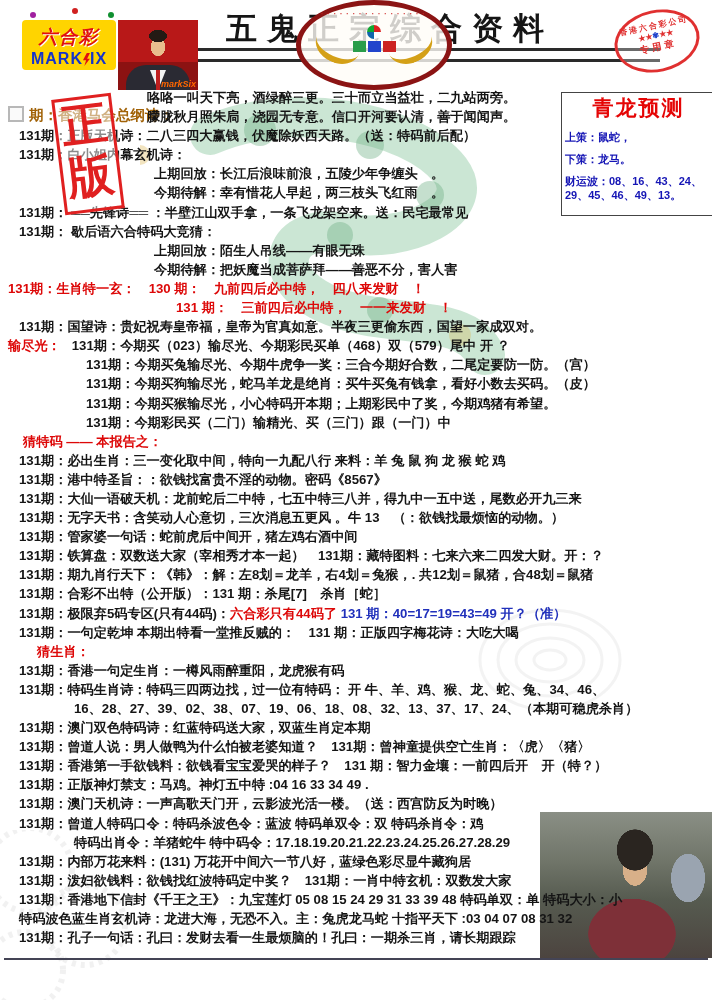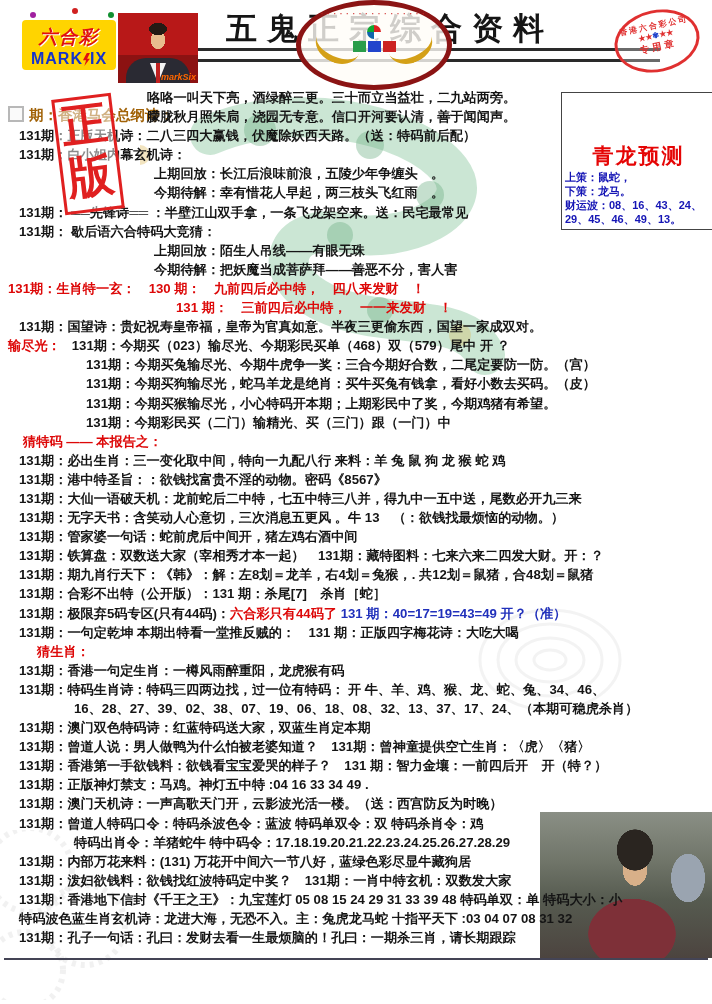--- a/index.html
+++ b/index.html
@@ -8,21 +8,21 @@
   
   .logo{position:absolute;left:22px;top:20px;width:94px;height:50px;background:#ffd400;
         border-radius:4px;z-index:2;text-align:center;}
   .logo-cn{color:#e01010;font-size:18px;font-style:italic;letter-spacing:2px;margin-top:5px;
            text-shadow:1px 1px 0 #fff;}
   .logo-en{color:#1433cc;font-size:16px;letter-spacing:1px;margin-top:1px;}
   .bolt{display:inline-block;width:7px;height:13px;background:#e01010;vertical-align:-2px;
         clip-path:polygon(55% 0,100% 0,60% 45%,100% 45%,20% 100%,45% 55%,0 55%);}
   .logo-dots{position:absolute;left:30px;top:12px;width:6px;height:6px;border-radius:50%;background:#a020a0;
         box-shadow:42px -4px 0 #d02020,78px 0 0 #109030,94px 20px 0 #2030c0,90px 44px 0 #d02020,-6px 32px 0 #109030;z-index:2;}
-  .head-photo{position:absolute;left:118px;top:13px;width:80px;height:70px;z-index:2;
+  .head-photo{position:absolute;left:118px;top:20px;width:80px;height:70px;z-index:2;
       background:
         radial-gradient(ellipse 15px 10px at 40px 16px,#241a14 60%,rgba(0,0,0,0) 61%),
         radial-gradient(ellipse 12px 15px at 40px 27px,#e8bd8e 60%,rgba(0,0,0,0) 61%),
         linear-gradient(#b81818 0 60%,#8c1212 60% 100%);}
   .suit{position:absolute;bottom:0;left:8px;width:64px;height:25px;background:#2a2a33;border-radius:20px 20px 0 0;}
   .shirt{position:absolute;bottom:0;left:32px;width:16px;height:20px;background:#f2f2f2;
          clip-path:polygon(0 0,100% 0,50% 100%);}
   .tie{position:absolute;bottom:0;left:38px;width:4px;height:20px;background:#c02020;}
   .photo-cap{position:absolute;right:2px;bottom:1px;color:#ff6600;font-size:9px;font-style:italic;}
   .page-title{position:absolute;left:226px;top:8px;z-index:1;color:#151515;
@@ -52,22 +52,22 @@
   .intro-box{display:inline-block;width:12px;height:12px;border:2px solid #b8b8b8;background:#fafafa;
       margin-right:5px;vertical-align:-2px;}
   .zhengban{position:absolute;left:58px;top:96px;width:54px;height:110px;border:3.5px solid #e02020;
       transform:rotate(-7deg);z-index:4;text-align:center;color:#e02020;
       font-family:"Liberation Serif",serif;font-size:46px;line-height:52px;
       background:rgba(255,255,255,0.5);}
   
   .qpanel{position:absolute;left:561px;top:92px;width:147px;min-height:118px;border:1px solid #444;
       background:#fff;z-index:3;padding:1px 2px 3px 3px;}
   .q-title{color:#e50505;font-size:21px;letter-spacing:2px;text-align:center;
-      font-family:"Liberation Serif",serif;margin-top:48px;}
-  .q-line{color:#1515b5;font-size:11px;line-height:14px;}
+      font-family:"Liberation Serif",serif;}
+  .q-line{color:#1515b5;font-size:11px;line-height:14px;margin-top:8px;}
   .q-note{color:#e03030;font-size:7.5px;margin-top:7px;letter-spacing:0.5px;}
   
   .wm{position:absolute;z-index:0;}
   .street-photo{position:absolute;left:540px;top:812px;width:172px;height:146px;z-index:1;
       background:
         radial-gradient(ellipse 30px 34px at 95px 38px,#2a2520 60%,rgba(0,0,0,0) 61%),
         radial-gradient(ellipse 20px 26px at 95px 58px,#d8b089 60%,rgba(0,0,0,0) 61%),
         radial-gradient(ellipse 28px 40px at 148px 66px,#9aa4b0 60%,rgba(0,0,0,0) 61%),
         radial-gradient(ellipse 62px 50px at 92px 122px,#7e3038 70%,rgba(0,0,0,0) 71%),
         linear-gradient(180deg,#8a8f85 0%,#6f7468 35%,#565b50 60%,#4c443f 100%);}

